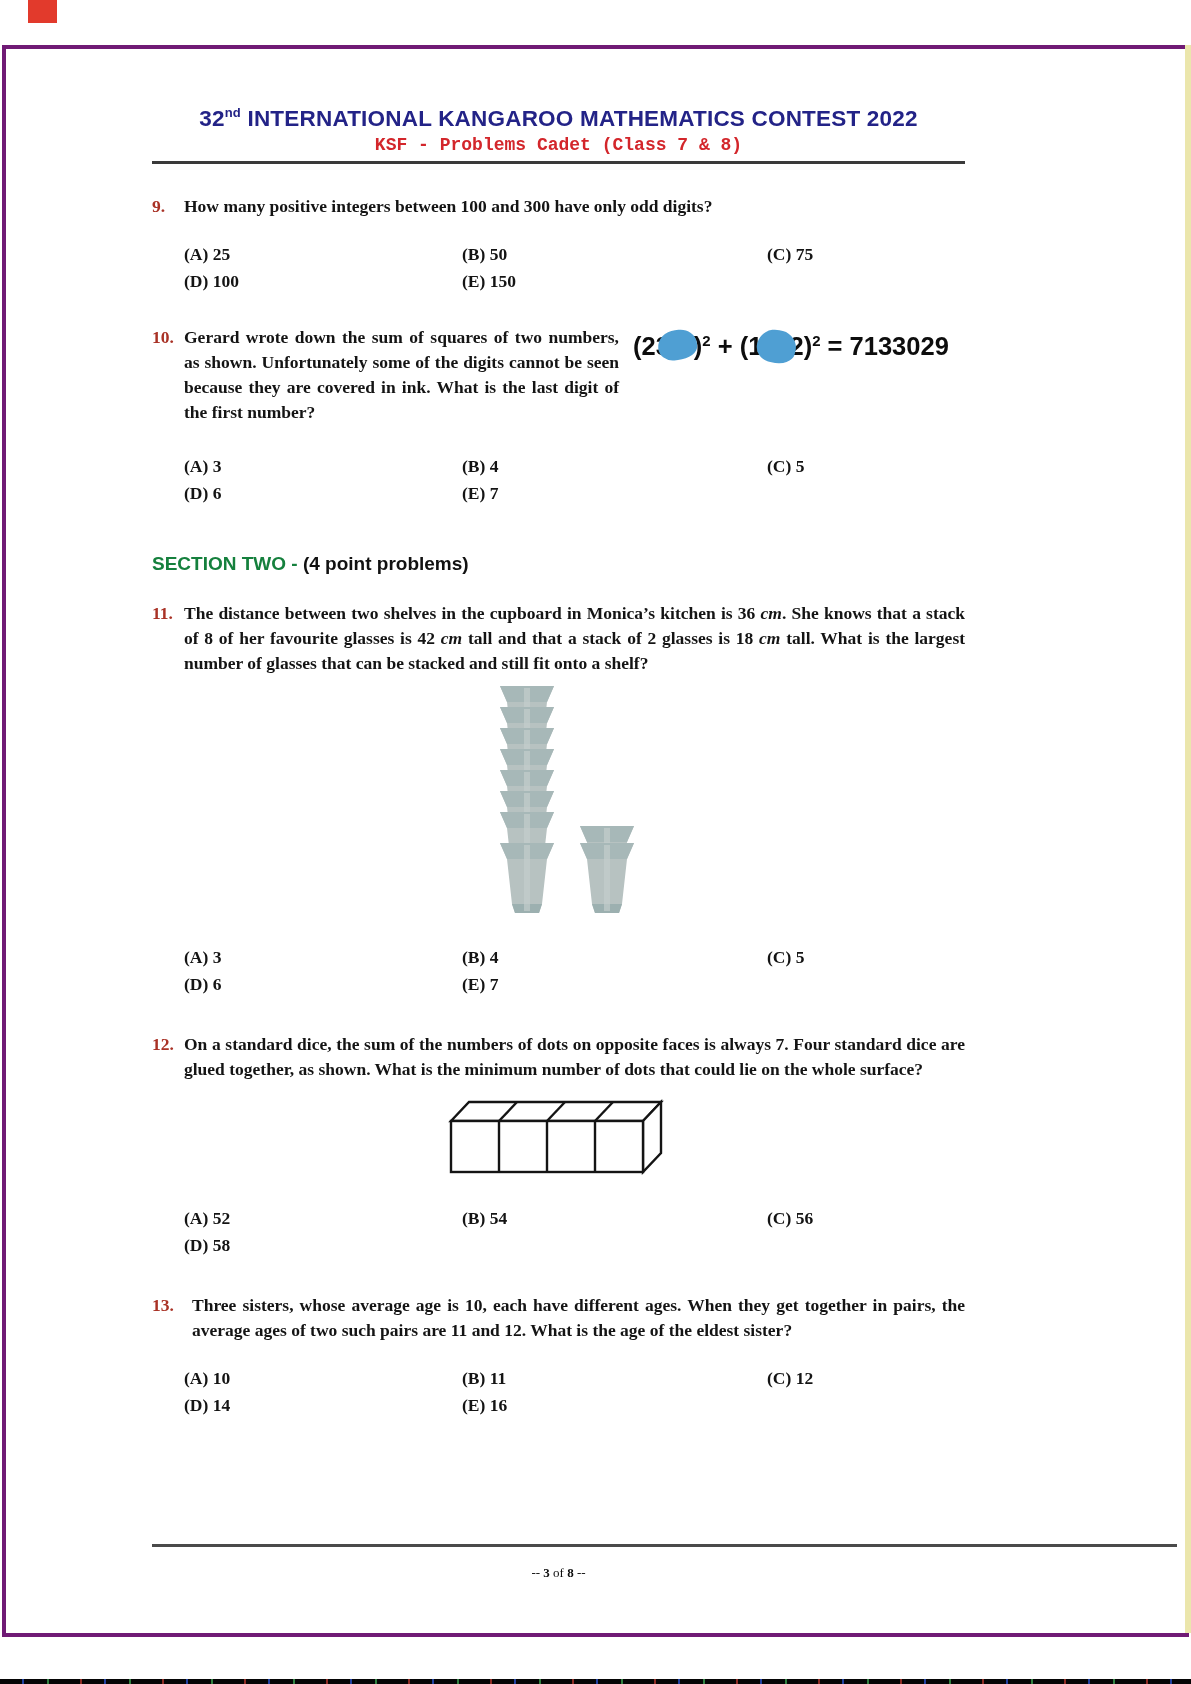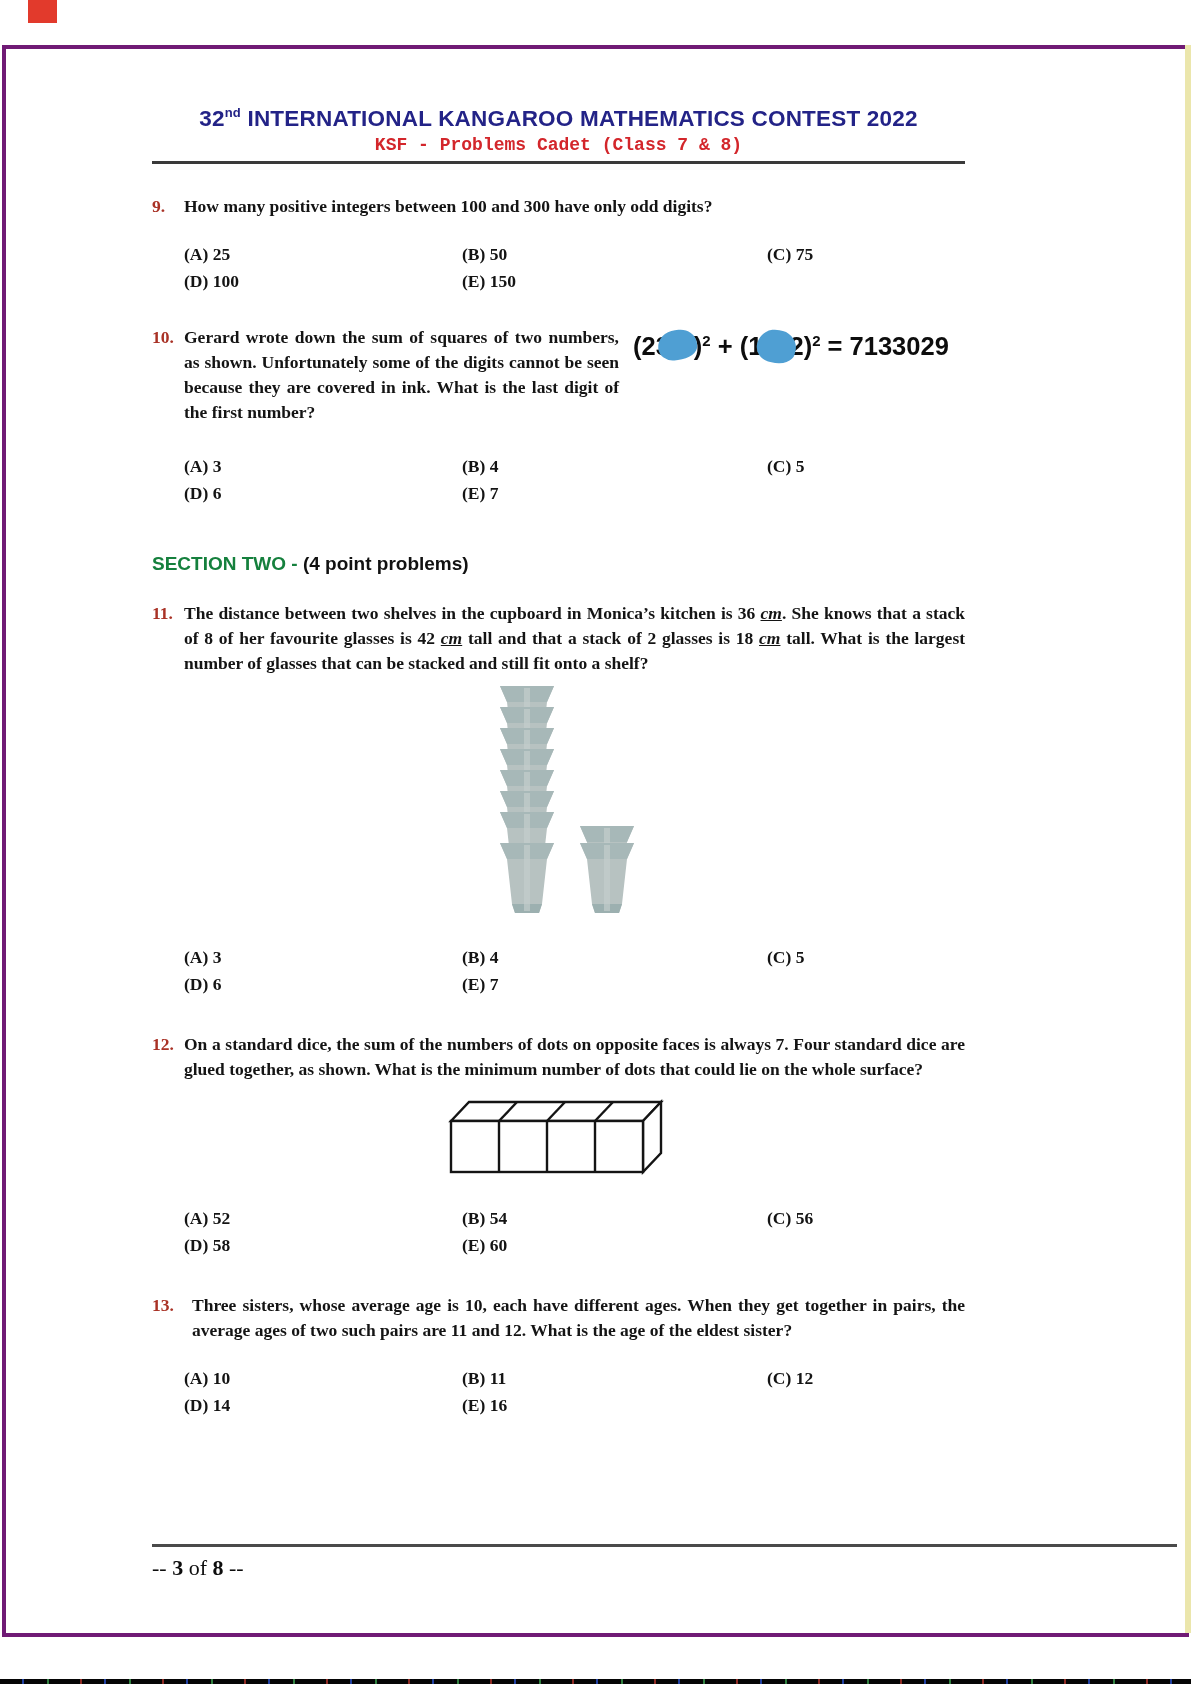--- a/index.html
+++ b/index.html
@@ -26,21 +26,21 @@
   }
   .time {
     text-align:right; font-family:"Liberation Sans", sans-serif; font-weight:bold;
     font-size:17.5px; color:#0d0d0d; margin-top:6px;
   }
 
   
   .question { display:flex; margin-top:30px; font-size:17.5px; line-height:25px; font-weight:bold; }
   .qnum { flex:0 0 32px; color:#a93226; }
   .qbody { flex:1; text-align:justify; }
-  .seg-italic { font-style:italic;text-decoration:underline; }
+  .seg-italic { font-style:italic; }
   .seg-bold { font-weight:bold; }
   .options {
     display:grid; grid-template-columns:278px 305px auto;
     margin:22px 0 0 32px; font-size:17.5px; line-height:27px; font-weight:bold;
   }
 
   
   .eq-box {
     float:right; width:332px; height:52px; margin-left:14px; margin-top:1px;
     font-family:"Liberation Sans", sans-serif; font-weight:bold; font-size:25.5px;
@@ -60,22 +60,22 @@
   .sec-sub { color:#111111; }
 
   
   .figure { text-align:center; }
   .fig-glasses { margin-top:10px; }
   .fig-dice { margin-top:14px; }
 
   
   .footer-rule { position:absolute; left:146px; right:8px; bottom:86px; border-top:3px solid #4a4a4a; }
   .footer-text {
-    position:absolute; left:146px; right:220px; bottom:52px; text-align:left;
-    font-size:22px; font-weight:normal; color:#0d0d0d;
+    position:absolute; left:146px; right:220px; bottom:52px; text-align:center;
+    font-size:13px; font-weight:normal; color:#0d0d0d;
   }
   .footer-text .seg-bold { font-weight:bold; }
 
   
   .corner-red { position:absolute; left:28px; top:0; width:29px; height:23px; background:#e23a2c; }
   .right-yellow { position:absolute; right:0; top:45px; width:6px; height:1588px; background:#ebe6ac; }
   .bottom-strip {
     position:absolute; left:0; bottom:0; width:100%; height:5px; background-color:#050505;
     background-image:repeating-linear-gradient(90deg,
       rgba(0,0,0,0) 0 22px, rgba(40,80,200,.8) 22px 24px,
@@ -178,21 +178,20 @@
           <line x1="102" y1="25" x2="120" y2="6"></line>
           <line x1="150" y1="25" x2="168" y2="6"></line>
         </g>
       </svg>
     </div>
     <div class="options" style="margin-top:26px;">
       <span>(A) 52</span>
       <span>(B) 54</span>
       <span>(C) 56</span>
       <span>(D) 58</span>
-      <span>(E) 60</span>
     </div>
 
     <div class="question" style="margin-top:34px;gap:8px;">
       <span class="qnum">13.</span>
       <span class="qbody"><span>Three sisters, whose average age is 10, each have different ages. When they get together in pairs, the average ages of two such pairs are 11 and 12. What is the age of the eldest sister?</span></span>
     </div>
     <div class="options">
       <span>(A) 10</span>
       <span>(B) 11</span>
       <span>(C) 12</span>

